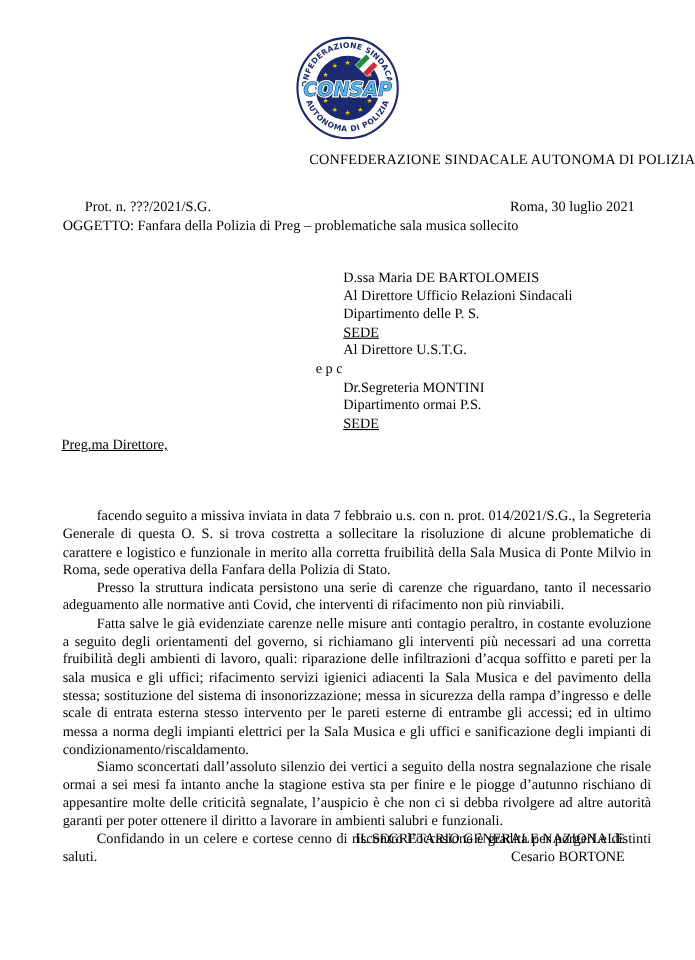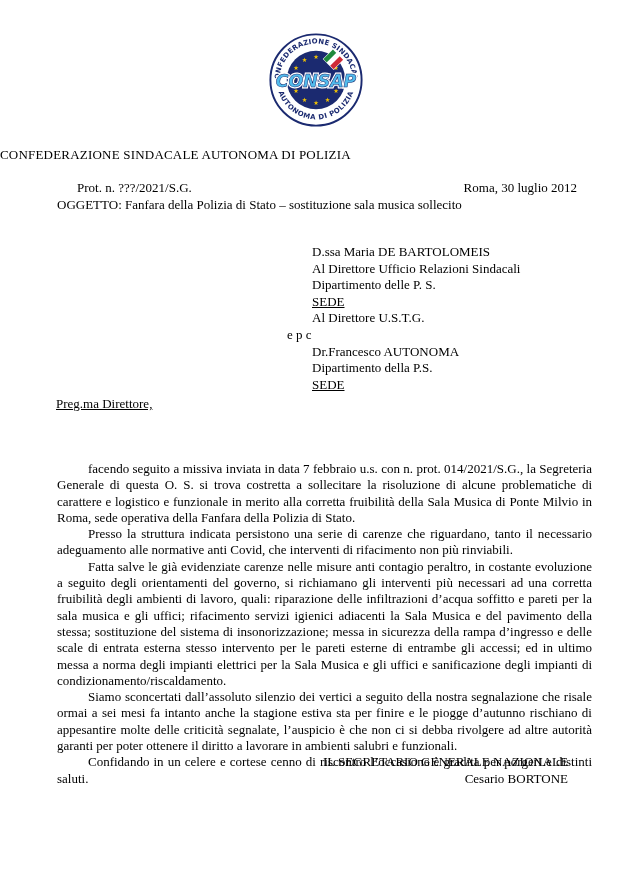--- a/index.html
+++ b/index.html
@@ -11,24 +11,23 @@
     font-size:13px;
     color:#000;
     overflow:hidden;
   }
   .logo-wrap{
     position:absolute;top:32px;left:50%;
     transform:translateX(-50%);
     width:96px;height:96px;
   }
   .org-header{
-    position:absolute;top:137px;left:0;right:0;
-    text-align:left;line-height:16.5px;
+    position:absolute;top:137px;left:16px;right:0;
+    text-align:right;line-height:16.5px;
     letter-spacing:.2px;
-    margin-top:10px;
   }
   .prot-row{
     position:absolute;top:180px;left:57px;right:55px;
     display:flex;justify-content:space-between;
     line-height:16.5px;
     margin-left:20px;
   }
   .oggetto{
     position:absolute;top:197px;left:57px;right:40px;
     line-height:16.5px;white-space:nowrap;
@@ -105,34 +104,34 @@
       <text x="100" y="115" text-anchor="middle" font-family="DejaVu Sans, sans-serif" font-size="37" font-weight="bold" font-style="italic" fill="#52bcec" stroke="#1b2a70" stroke-width="1.1" textLength="168" lengthAdjust="spacingAndGlyphs">CONSAP</text>
     </svg>
   </div>
 
   <div class="org-header">
     <div>CONFEDERAZIONE SINDACALE AUTONOMA DI POLIZIA</div>
   </div>
 
   <div class="prot-row">
     <span>Prot. n. ???/2021/S.G.</span>
-    <span>Roma, 30 luglio 2012</span>
+    <span>Roma, 30 luglio 2021</span>
   </div>
 
-  <div class="oggetto">OGGETTO: Fanfara della Polizia di Stato – sostituzione sala musica sollecito</div>
+  <div class="oggetto">OGGETTO: Fanfara della Polizia di Preg – problematiche sala musica sollecito</div>
 
   <div class="recipients">
     <div class="line">D.ssa Maria DE BARTOLOMEIS</div>
     <div class="line">Al Direttore Ufficio Relazioni Sindacali</div>
     <div class="line">Dipartimento delle P. S.</div>
     <div class="line sede-line"><span>SEDE</span></div>
     <div class="line">Al Direttore U.S.T.G.</div>
     <div class="line epc-line">e p c</div>
-    <div class="line">Dr.Francesco AUTONOMA</div>
-    <div class="line">Dipartimento della P.S.</div>
+    <div class="line">Dr.Segreteria MONTINI</div>
+    <div class="line">Dipartimento ormai P.S.</div>
     <div class="line sede-line"><span>SEDE</span></div>
   </div>
 
   <div class="salutation"><span>Preg.ma Direttore,</span></div>
 
   <div class="letter-body">
     <p>facendo seguito a missiva inviata in data 7 febbraio u.s. con n. prot. 014/2021/S.G., la Segreteria Generale di questa O. S. si trova costretta a sollecitare la risoluzione di alcune problematiche di carattere e logistico e funzionale in merito alla corretta fruibilità della Sala Musica di Ponte Milvio in Roma, sede operativa della Fanfara della Polizia di Stato.</p>
     <p>Presso la struttura indicata persistono una serie di carenze che riguardano, tanto il necessario adeguamento alle normative anti Covid, che interventi di rifacimento non più rinviabili.</p>
     <p>Fatta salve le già evidenziate carenze nelle misure anti contagio peraltro, in costante evoluzione a seguito degli orientamenti del governo, si richiamano gli interventi più necessari ad una corretta fruibilità degli ambienti di lavoro, quali: riparazione delle infiltrazioni d’acqua soffitto e pareti per la sala musica e gli uffici; rifacimento servizi igienici adiacenti la Sala Musica e del pavimento della stessa; sostituzione del sistema di insonorizzazione; messa in sicurezza della rampa d’ingresso e delle scale di entrata esterna stesso intervento per le pareti esterne di entrambe gli accessi; ed in ultimo messa a norma degli impianti elettrici per la Sala Musica e gli uffici e sanificazione degli impianti di condizionamento/riscaldamento.</p>
     <p>Siamo sconcertati dall’assoluto silenzio dei vertici a seguito della nostra segnalazione che risale ormai a sei mesi fa intanto anche la stagione estiva sta per finire e le piogge d’autunno rischiano di appesantire molte delle criticità segnalate, l’auspicio è che non ci si debba rivolgere ad altre autorità garanti per poter ottenere il diritto a lavorare in ambienti salubri e funzionali.</p>

